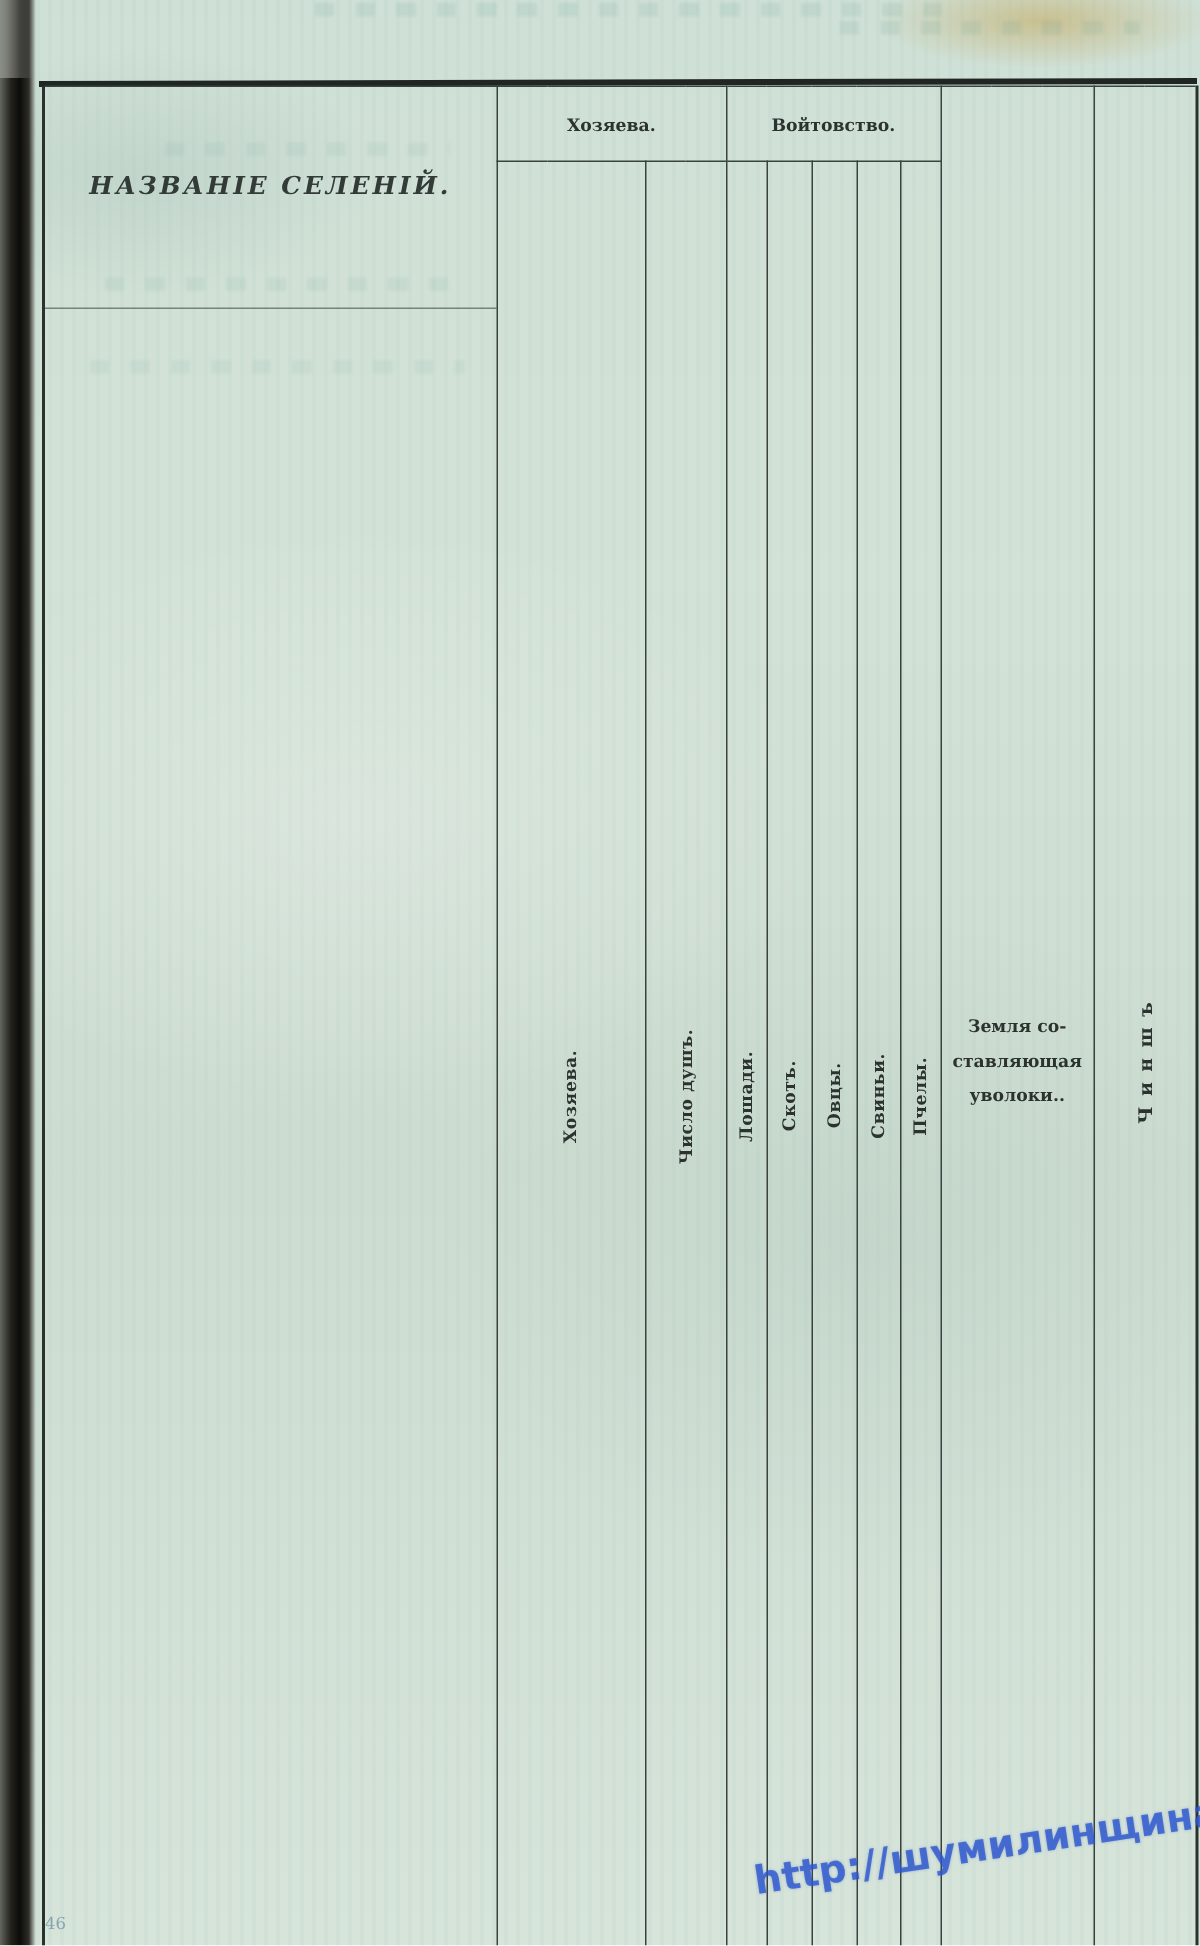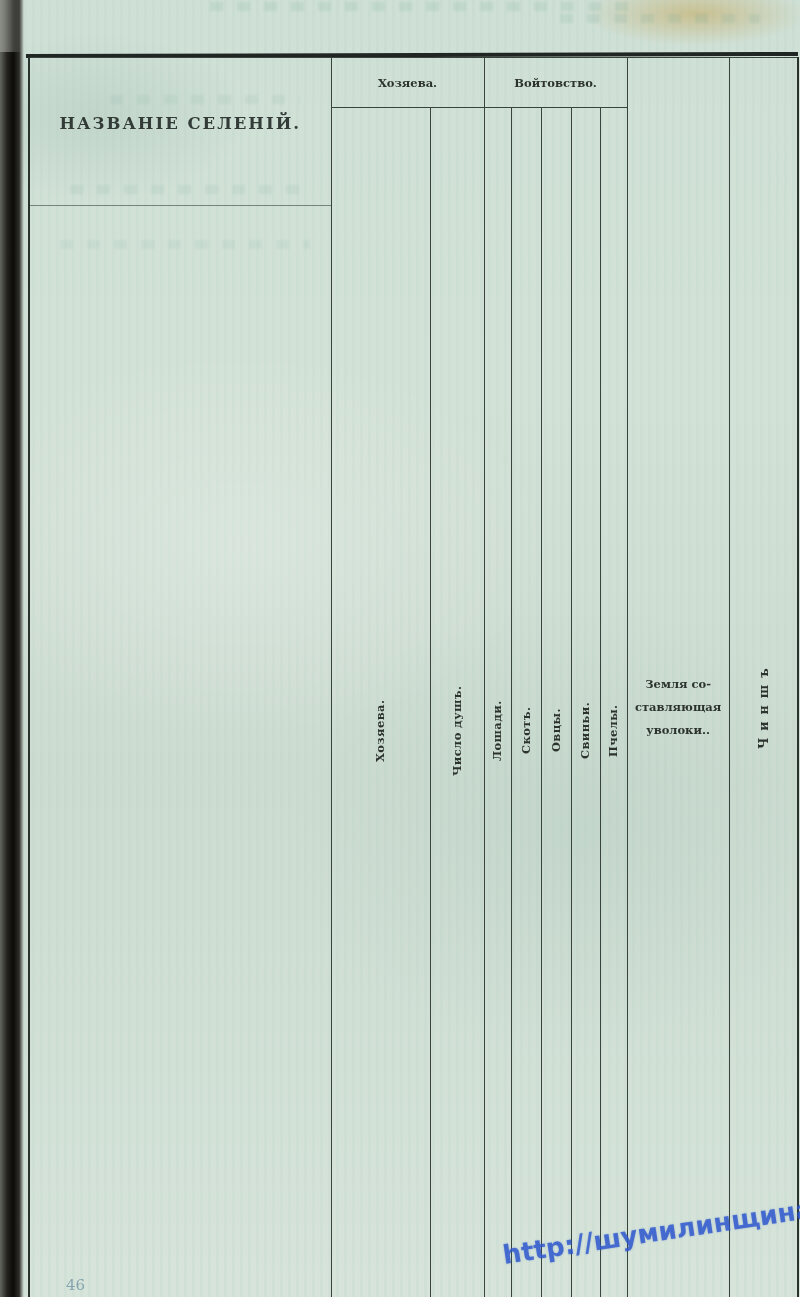--- a/index.html
+++ b/index.html
@@ -29,35 +29,35 @@
   .title .gap{display:inline-block;width:34px;}
   
   .topline{position:absolute;left:26px;top:53px;width:772px;height:4px;background:#202623;
     transform:rotate(-.15deg);}
   
   table.sheet{position:absolute;left:28px;top:57px;width:769px;border-collapse:collapse;table-layout:fixed;
     border-left:2px solid #2a322e;border-right:2px solid #2a322e;}
   .sheet th,.sheet td{padding:0;font-weight:bold;color:#2c332f;}
   .sheet thead th{border:1px solid #39433e;font-size:11.5px;}
   th.names-h{border-right:2px solid #323b37;vertical-align:top;position:relative;}
-  .names-title{padding-top:56px;text-align:center;font-size:16.5px;letter-spacing:2px;color:#323b37;}
+  .names-title{padding-top:56px;text-align:center;font-size:16.5px;letter-spacing:2px;color:#323b37;font-style:italic;}
   .names-split{position:absolute;left:0;right:0;top:147px;height:1px;background:rgba(46,56,52,.55);}
   .band1{height:50px;font-size:13px;text-align:center;}
   .band2{height:108px;}
   .vh{writing-mode:vertical-rl;transform:rotate(180deg);white-space:pre-line;
     display:inline-block;height:96%;text-align:center;font-size:11.5px;letter-spacing:.4px;line-height:15px;}
   th.vcell{text-align:center;vertical-align:middle;}
   .land-h{font-size:11.5px;line-height:2.0;text-align:center;white-space:pre-line;vertical-align:middle;}
   .chinsh .vh{letter-spacing:7px;font-size:12.5px;}
   
   .watermark{position:absolute;left:503px;top:1240px;transform:rotate(-8.5deg);transform-origin:left center;
     font-family:"DejaVu Sans", sans-serif;font-size:26px;font-weight:bold;color:rgba(43,84,205,.78);
     text-shadow:0 0 2px rgba(43,84,205,.35);white-space:nowrap;}
-  .pagenum{position:absolute;left:30px;top:1276px;font-size:15px;color:rgba(70,112,142,.55);
-    filter:blur(.4px);padding-left:36px;}
+  .pagenum{position:absolute;left:30px;top:1276px;font-size:11px;color:rgba(70,112,142,.55);
+    filter:blur(.4px);}
 </style>
 </head>
 <body>
 
 <div class="page">
 
   <div class="gutter"></div>
   <div class="gutter-top"></div>
 
   <div class="ghost" style="left:210px;top:2px;width:420px;"></div>

